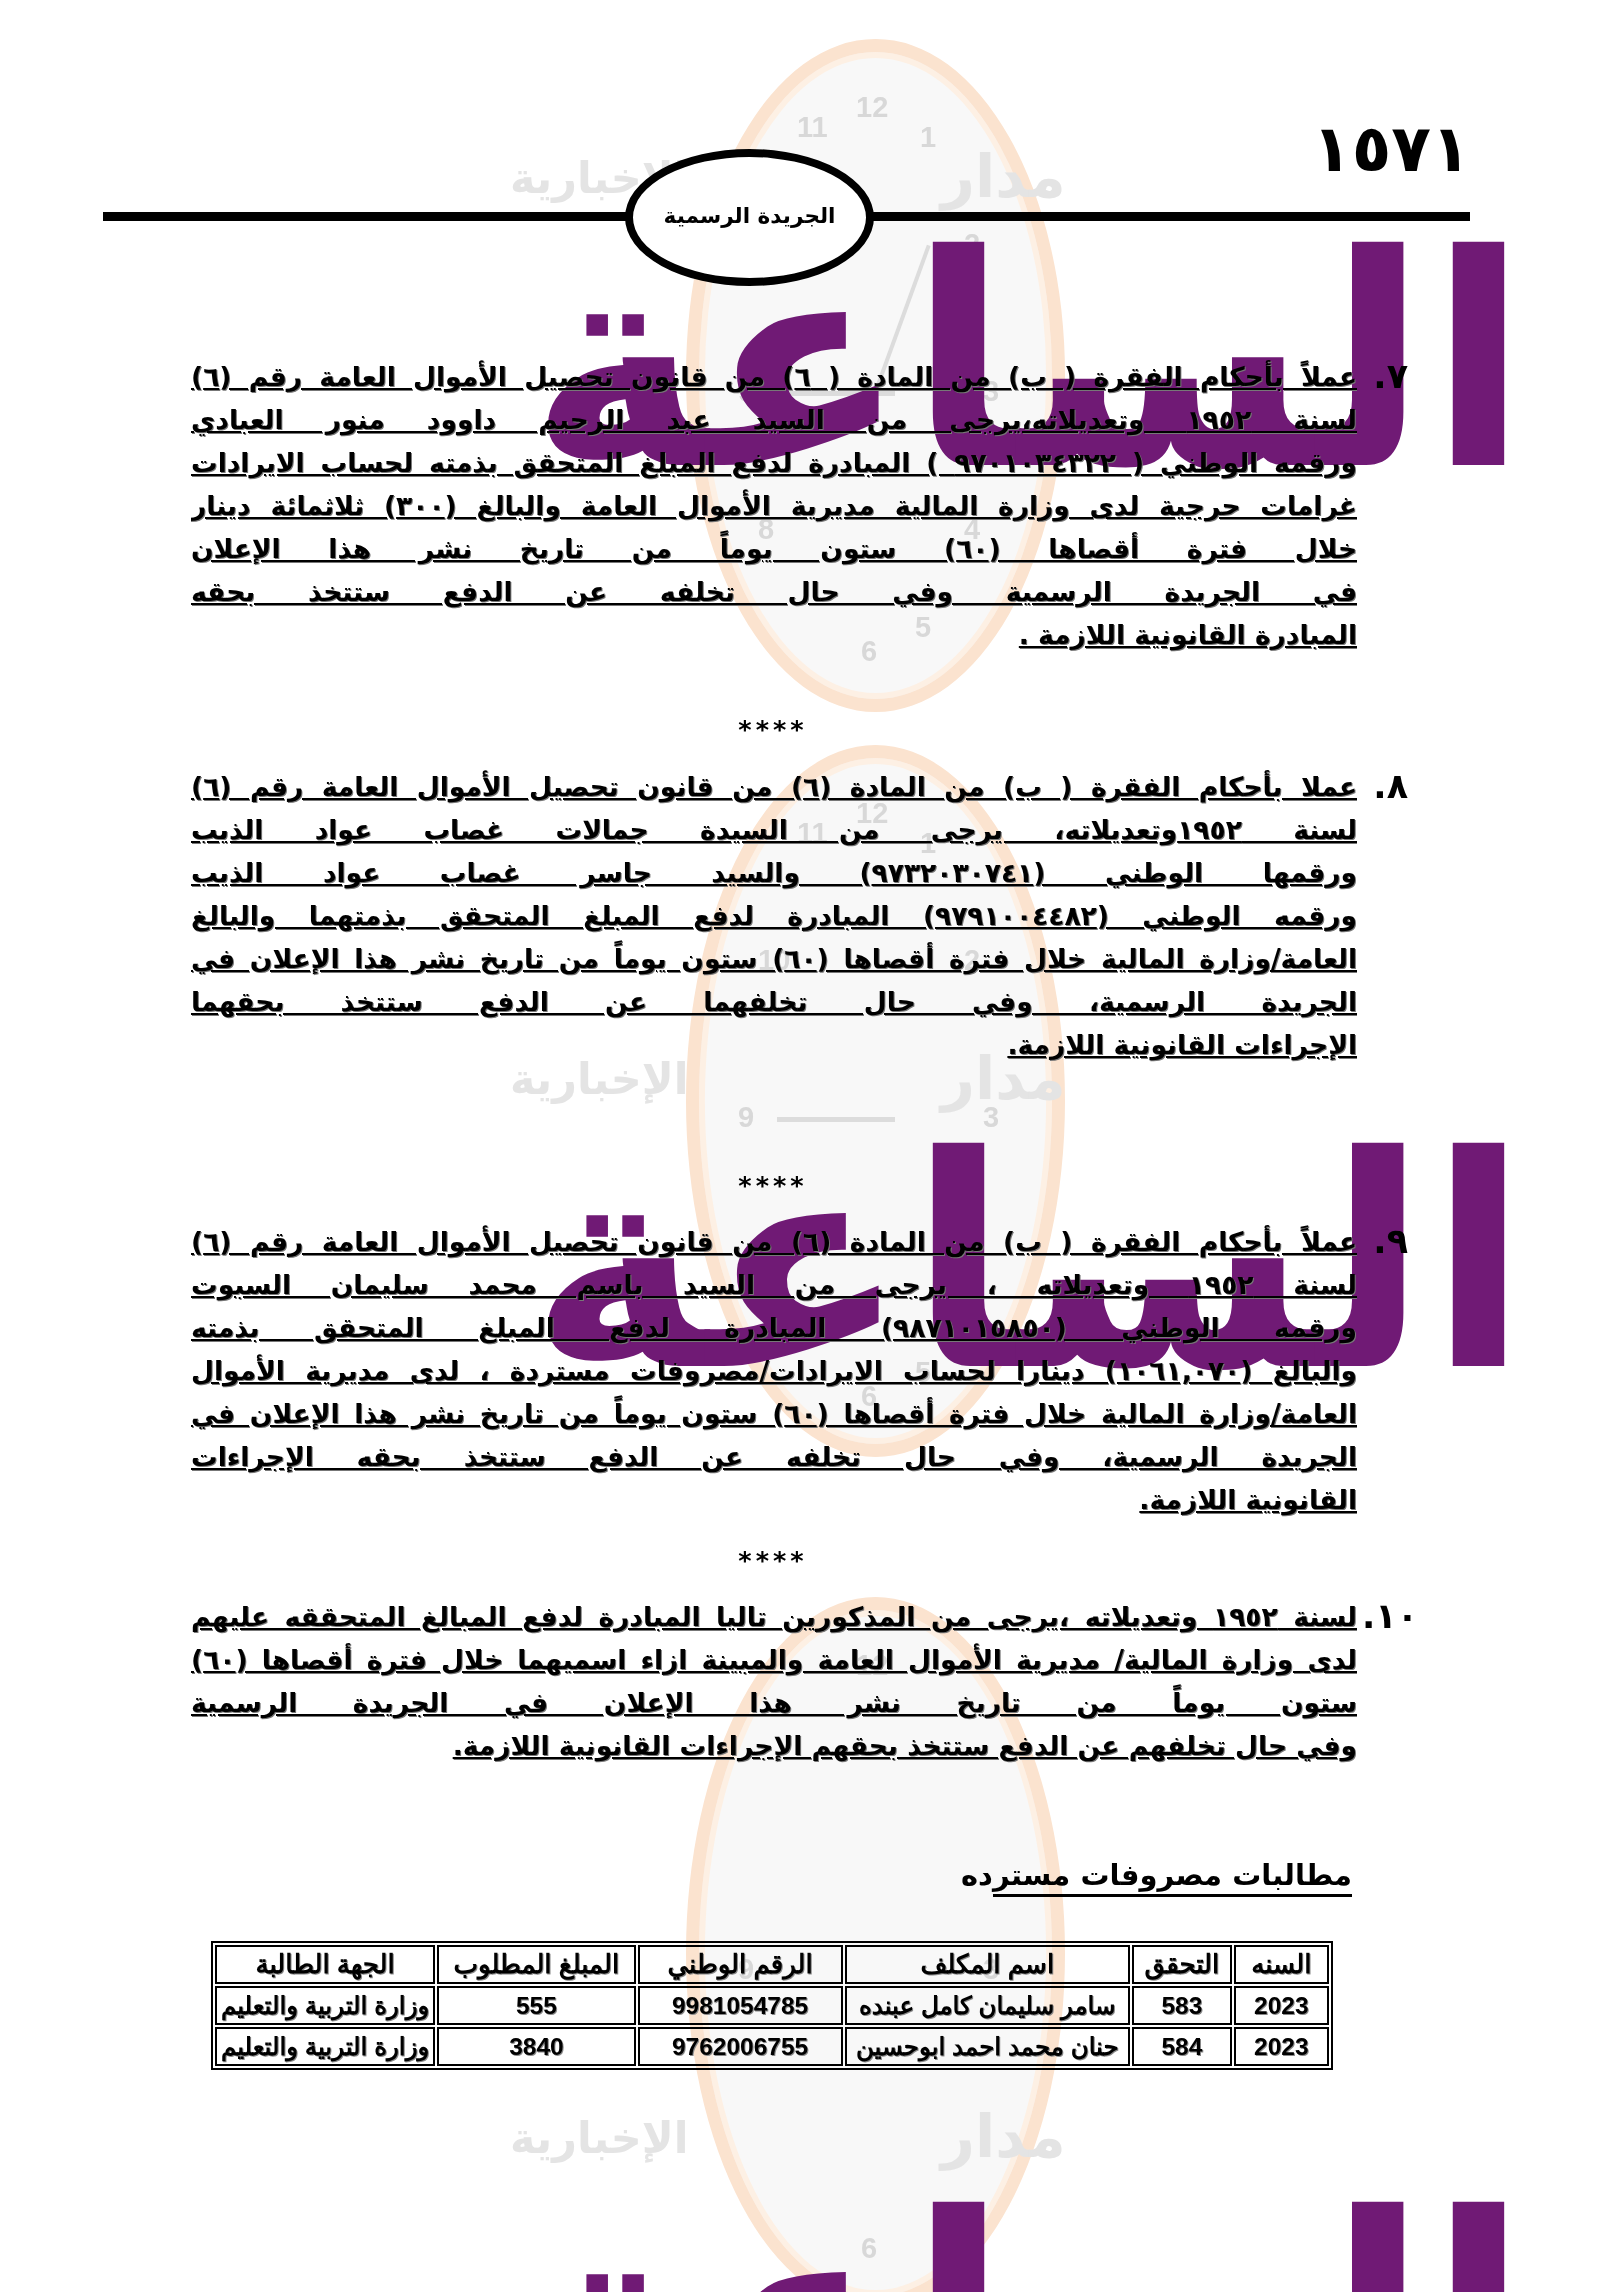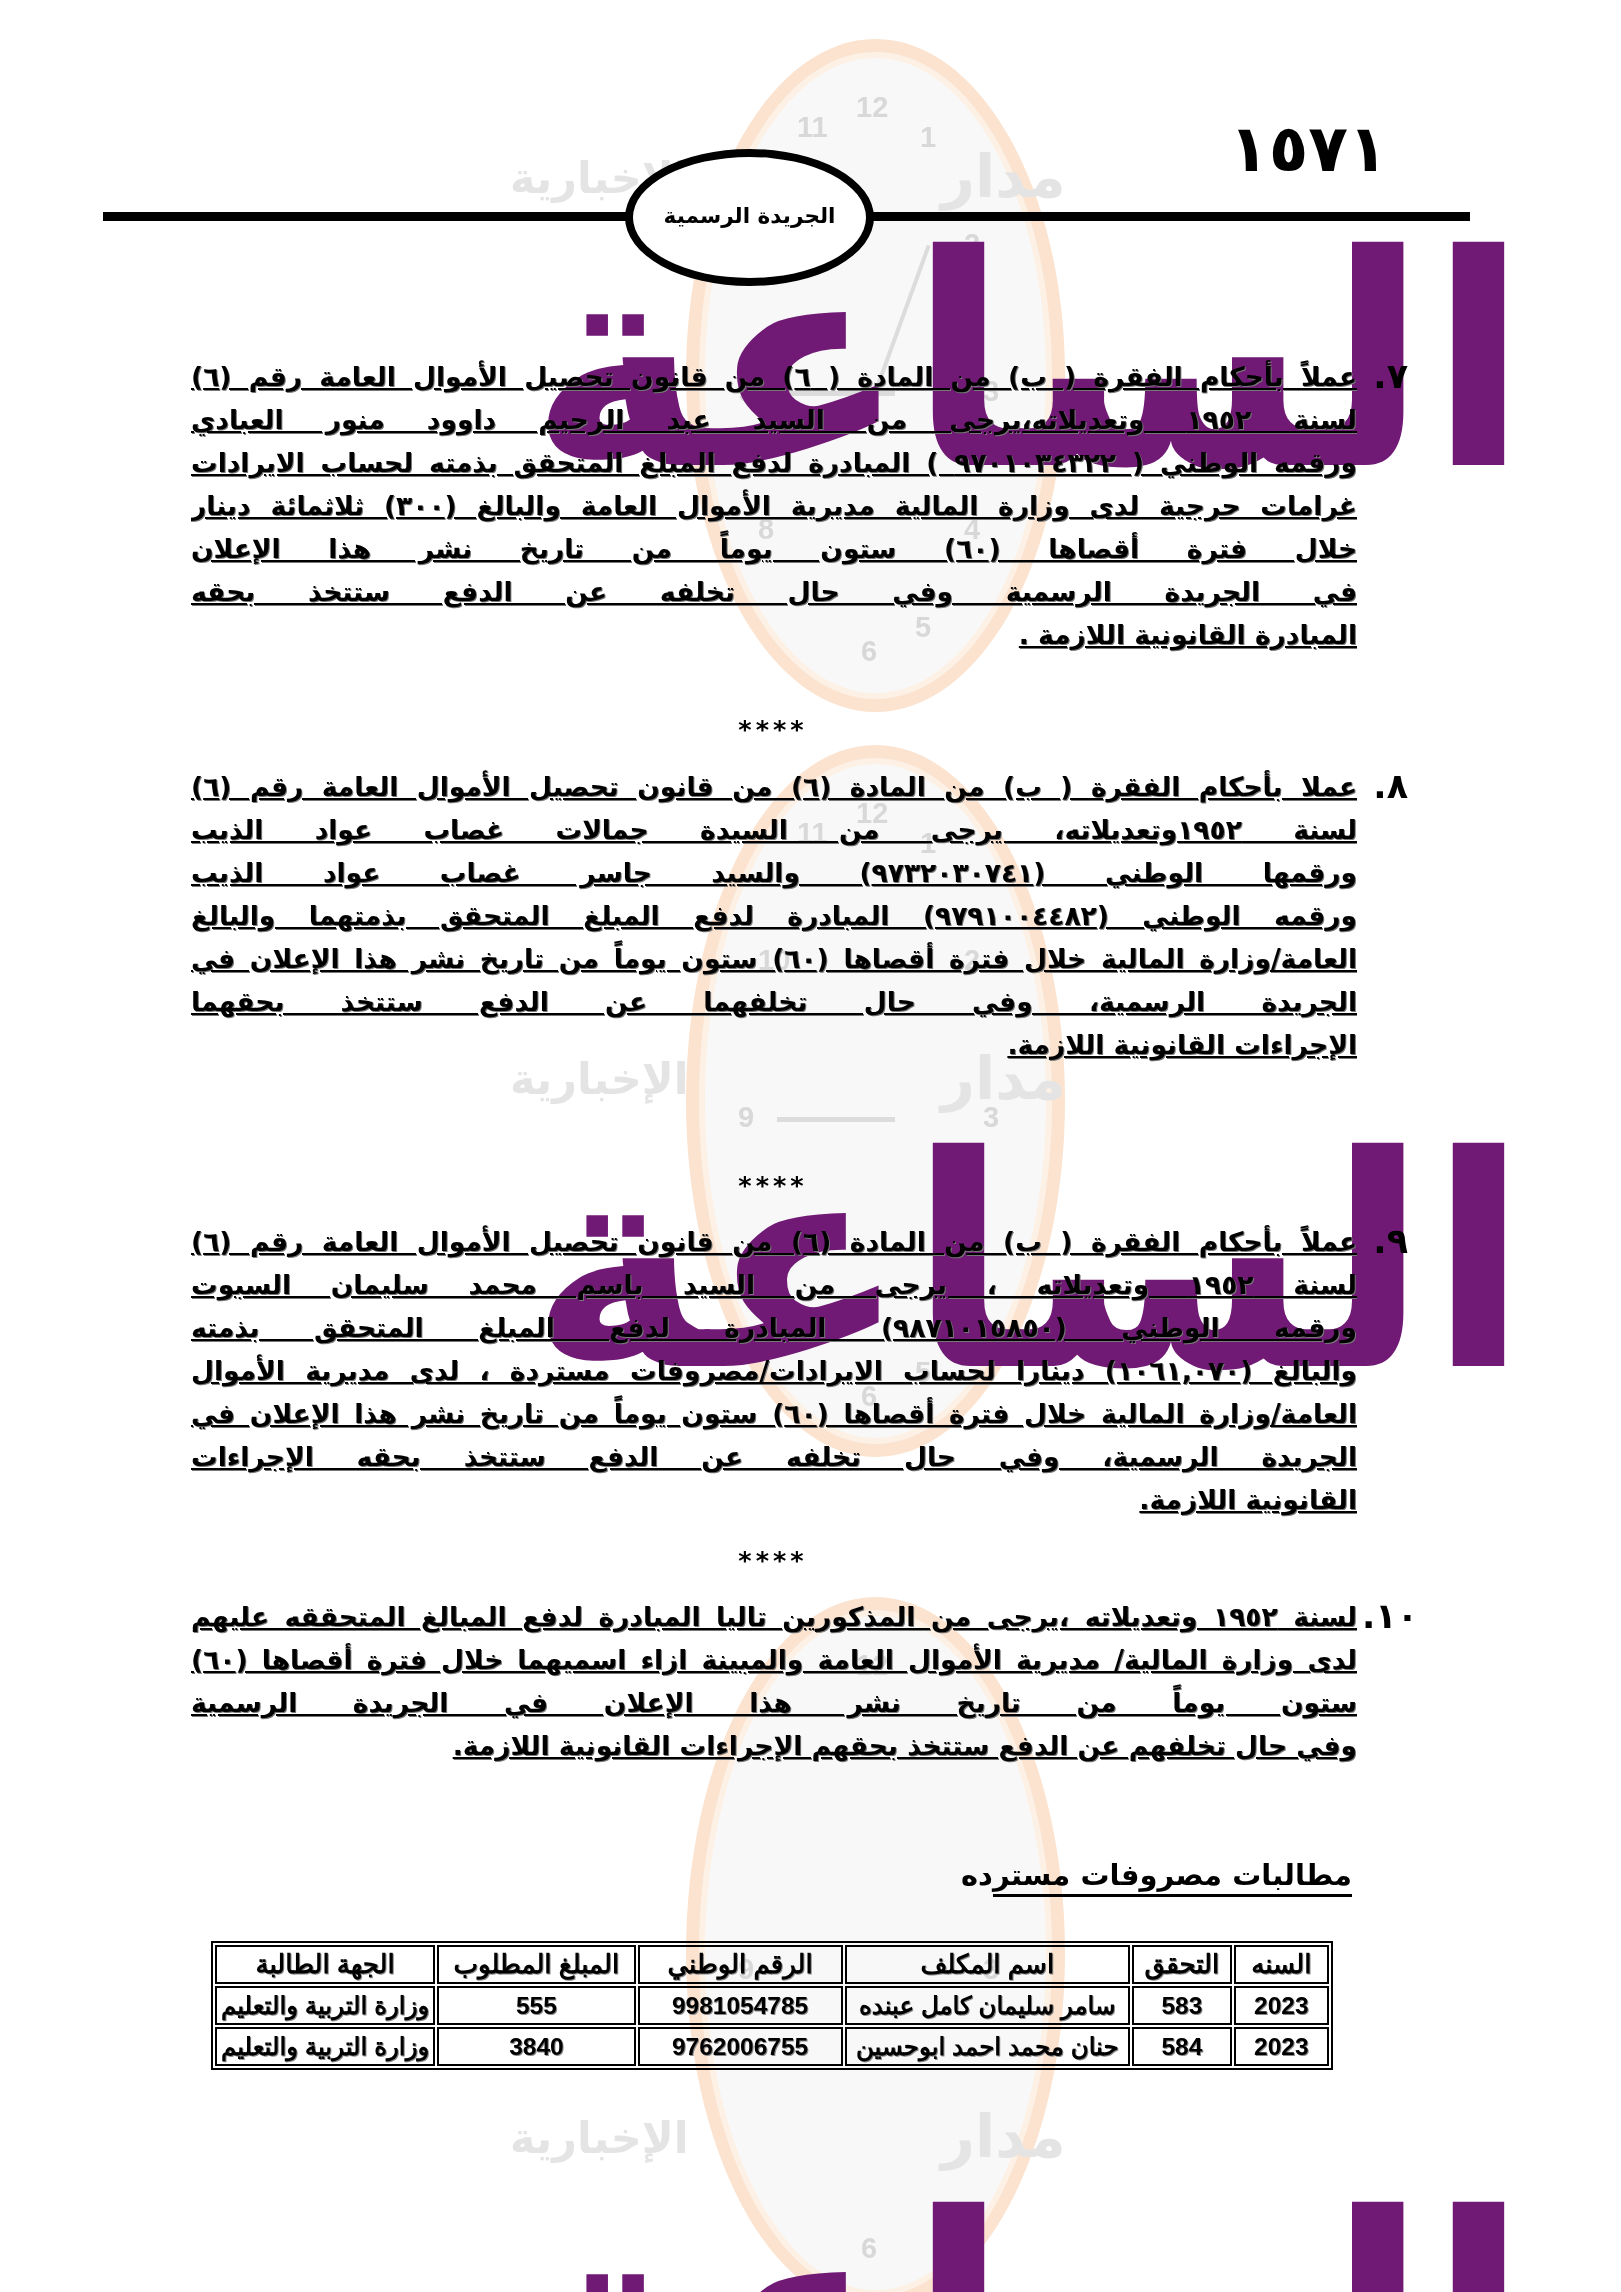--- a/index.html
+++ b/index.html
@@ -55,21 +55,21 @@
       font-weight: bold;
       color: #e4e4e4;
       direction: rtl;
       white-space: nowrap;
       line-height: 1;
     }
 
     
     .page-number {
       position: absolute;
-      left: 1229px;
+      left: 1312px;
       top: 116px;
       width: 137px;
       text-align: left;
       font-family: "DejaVu Sans", sans-serif;
       font-size: 65px;
       font-weight: bold;
       line-height: 1;
       z-index: 2;
     }
     .header-rule {

